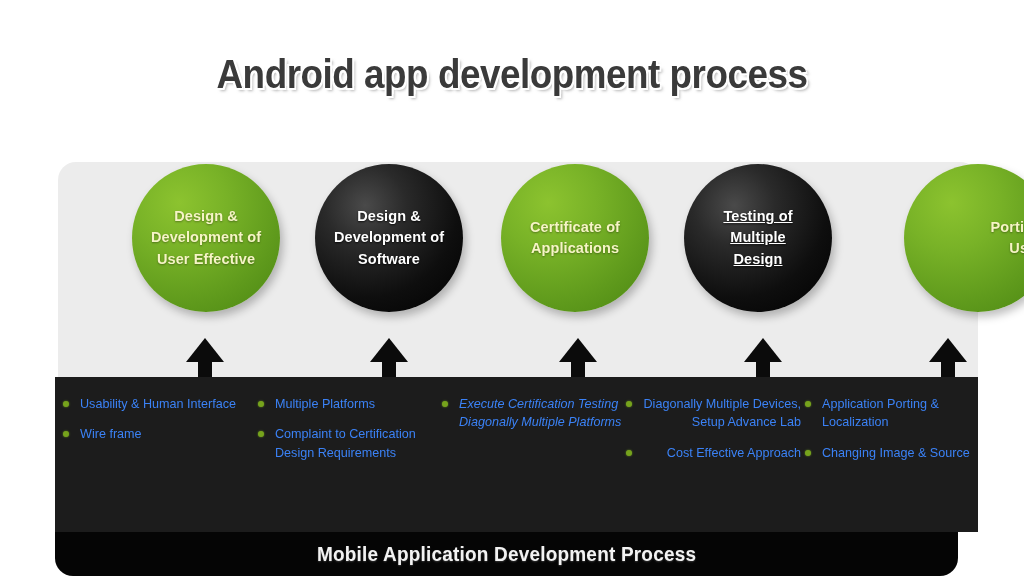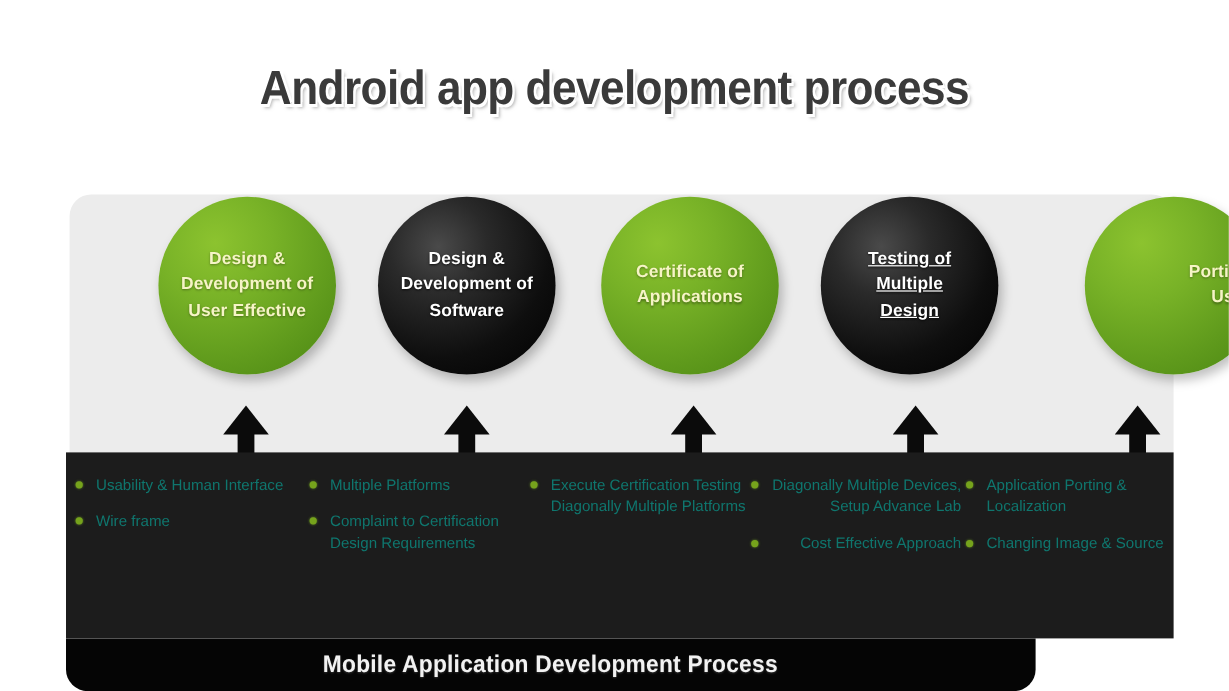--- a/index.html
+++ b/index.html
@@ -118,42 +118,42 @@
 
   .bcol {
     position: absolute;
     top: 18px;
   }
 
   .bullet-item {
     position: relative;
     padding-left: 17px;
     margin-bottom: 12px;
-    color: #0f766e;
+    color: #3b82f6;
     font-size: 12.6px;
     line-height: 1.45;
   }
 
   .bullet-item .dot {
     position: absolute;
     left: 0;
     top: 6px;
     width: 6px;
     height: 6px;
     border-radius: 50%;
     background: #76a31c;
     box-shadow: 0 0 2px rgba(140,200,40,0.7);
   }
 
   
   #footer-bar {
     position: absolute;
     left: 55px;
     top: 532px;
-    width: 808px;
+    width: 903px;
     height: 44px;
     background: #050505;
     border-radius: 0 0 18px 18px;
     display: flex;
     align-items: center;
     justify-content: center;
   }
 
   #footer-text {
     font-family: "Liberation Sans Narrow", "Liberation Sans", sans-serif;
@@ -225,21 +225,21 @@
 
 <div id="bullets-layer">
     <div class="bcol" style="left: 63px; top: 395px; width: 185px;">
       <div class="bullet-item"><span class="dot"></span><span>Usability &amp; Human Interface</span></div>
       <div class="bullet-item"><span class="dot"></span><span>Wire frame</span></div>
     </div>
     <div class="bcol" style="left: 258px; top: 395px; width: 180px;">
       <div class="bullet-item"><span class="dot"></span><span>Multiple Platforms</span></div>
       <div class="bullet-item"><span class="dot"></span><span>Complaint to Certification Design Requirements</span></div>
     </div>
-    <div class="bcol" style="left: 442px; top: 395px; width: 180px;">
+    <div class="bcol" style="left: 442px; top: 395px; width: 180px; font-style: italic;">
       <div class="bullet-item"><span class="dot"></span><span>Execute Certification Testing Diagonally Multiple Platforms</span></div>
     </div>
     <div class="bcol" style="left: 626px; top: 395px; width: 175px; text-align: right;">
       <div class="bullet-item"><span class="dot"></span><span>Diagonally Multiple Devices, Setup Advance Lab</span></div>
       <div class="bullet-item"><span class="dot"></span><span>Cost Effective Approach</span></div>
     </div>
     <div class="bcol" style="left: 805px; top: 395px; width: 170px;">
       <div class="bullet-item"><span class="dot"></span><span>Application Porting &amp; Localization</span></div>
       <div class="bullet-item"><span class="dot"></span><span>Changing Image &amp; Source</span></div>
     </div>

